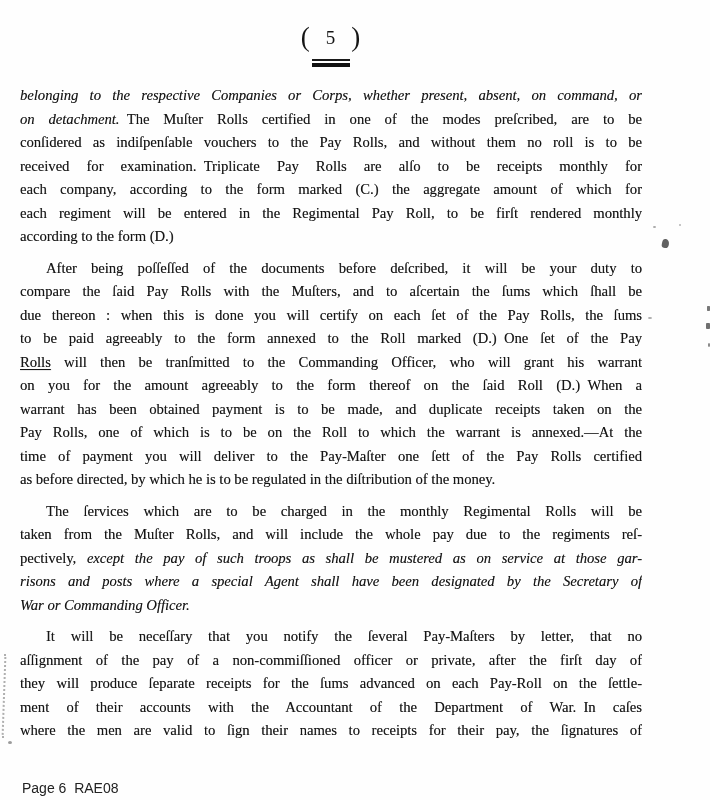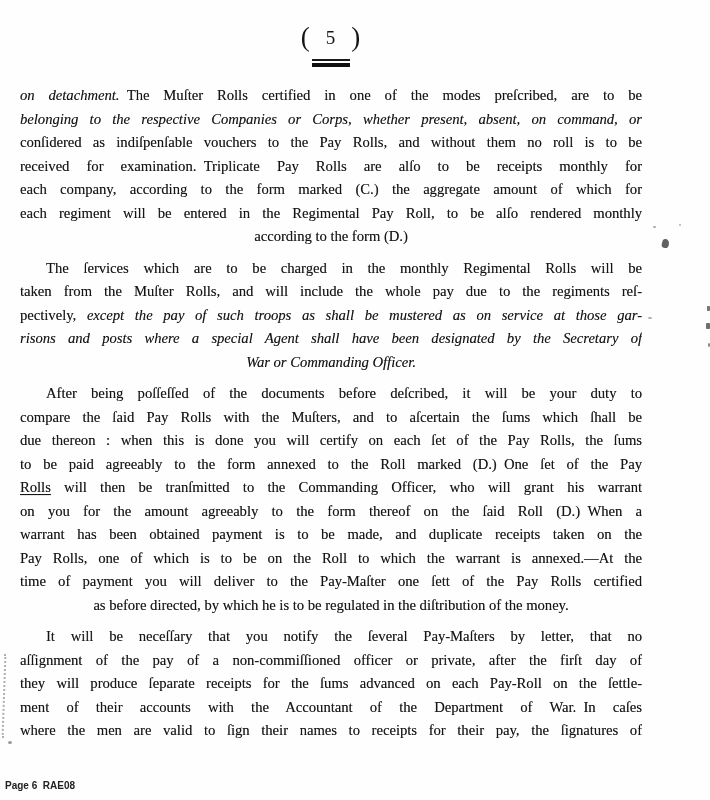--- a/index.html
+++ b/index.html
@@ -18,30 +18,30 @@
   .double-rule{width:38px;margin:6px auto 0;}
   .double-rule .r1{height:2px;background:#1a1a1a;margin-bottom:2px;}
   .double-rule .r2{height:4px;background:#111;}
   
   .textblock{
     position:absolute;top:84px;left:20px;width:622px;
     font-size:14.6px;line-height:23.5px;
     text-shadow:0.2px 0.2px 0.35px rgba(10,10,10,.45);
   }
   .para{margin:0 0 8px 0;}
-  .line{height:23.5px;overflow:hidden;text-align:center;}
+  .line{height:23.5px;overflow:hidden;text-align:left;}
   .line.j{text-align:justify;text-align-last:justify;}
   .line.ind{padding-left:26px;}
   .it{font-style:italic;}
   .ul{text-decoration:underline;text-underline-offset:2px;}
   
   .footer{
-    position:absolute;left:5px;top:780px;
+    position:absolute;left:22px;top:780px;
     font-family:"Liberation Sans","DejaVu Sans",sans-serif;
-    font-weight:bold;font-size:10px;color:#222;white-space:pre;
+    font-weight:normal;font-size:14px;color:#222;white-space:pre;
   }
   
   .speck{position:absolute;background:#666;border-radius:50%;opacity:.75;}
   .sq1{left:662px;top:239px;width:7px;height:9px;background:#3a3a3a;border-radius:45% 60% 50% 40%;opacity:.8;transform:rotate(12deg);}
   .sq2{left:653px;top:226px;width:3px;height:2px;background:#8a8a8a;}
   .sq3{left:679px;top:224px;width:2px;height:2px;background:#9a9a9a;}
   .sq4{left:707px;top:306px;width:3px;height:5px;background:#4a4a4a;border-radius:20%;}
   .sq5{left:706px;top:323px;width:4px;height:6px;background:#3f3f3f;border-radius:20%;}
   .sq6{left:708px;top:343px;width:2px;height:4px;background:#555;}
   .sq7{left:648px;top:317px;width:4px;height:2px;background:#8f8f8f;}
@@ -64,46 +64,46 @@
       <span class="paren">)</span>
     </div>
     <div class="double-rule">
       <div class="r1"></div>
       <div class="r2"></div>
     </div>
   </div>
 
   <main class="textblock">
       <div class="para">
+        <div class="line j"><span class="it">belonging to the respective Companies or Corps, whether present, absent, on command, or</span></div>
         <div class="line j"><span class="it">on detachment.</span><span> The Muſter Rolls certified in one of the modes preſcribed, are to be</span></div>
-        <div class="line j"><span class="it">belonging to the respective Companies or Corps, whether present, absent, on command, or</span></div>
         <div class="line j"><span>conſidered as indiſpenſable vouchers to the Pay Rolls, and without them no roll is to be</span></div>
         <div class="line j"><span>received for examination. Triplicate Pay Rolls are alſo to be receipts monthly for</span></div>
         <div class="line j"><span>each company, according to the form marked (C.) the aggregate amount of which for</span></div>
-        <div class="line j"><span>each regiment will be entered in the Regimental Pay Roll, to be alſo rendered monthly</span></div>
+        <div class="line j"><span>each regiment will be entered in the Regimental Pay Roll, to be firſt rendered monthly</span></div>
         <div class="line"><span>according to the form (D.)</span></div>
-      </div>
-      <div class="para">
-        <div class="line j ind"><span>The ſervices which are to be charged in the monthly Regimental Rolls will be</span></div>
-        <div class="line j"><span>taken from the Muſter Rolls, and will include the whole pay due to the regiments reſ-</span></div>
-        <div class="line j"><span>pectively, </span><span class="it">except the pay of such troops as shall be mustered as on service at those gar-</span></div>
-        <div class="line j"><span class="it">risons and posts where a special Agent shall have been designated by the Secretary of</span></div>
-        <div class="line"><span class="it">War or Commanding Officer.</span></div>
       </div>
       <div class="para">
         <div class="line j ind"><span>After being poſſeſſed of the documents before deſcribed, it will be your duty to</span></div>
         <div class="line j"><span>compare the ſaid Pay Rolls with the Muſters, and to aſcertain the ſums which ſhall be</span></div>
         <div class="line j"><span>due thereon : when this is done you will certify on each ſet of the Pay Rolls, the ſums</span></div>
         <div class="line j"><span>to be paid agreeably to the form annexed to the Roll marked (D.) One ſet of the Pay</span></div>
         <div class="line j"><span class="ul">Rolls</span><span> will then be tranſmitted to the Commanding Officer, who will grant his warrant</span></div>
         <div class="line j"><span>on you for the amount agreeably to the form thereof on the ſaid Roll (D.) When a</span></div>
         <div class="line j"><span>warrant has been obtained payment is to be made, and duplicate receipts taken on the</span></div>
         <div class="line j"><span>Pay Rolls, one of which is to be on the Roll to which the warrant is annexed.—At the</span></div>
         <div class="line j"><span>time of payment you will deliver to the Pay-Maſter one ſett of the Pay Rolls certified</span></div>
         <div class="line"><span>as before directed, by which he is to be regulated in the diſtribution of the money.</span></div>
+      </div>
+      <div class="para">
+        <div class="line j ind"><span>The ſervices which are to be charged in the monthly Regimental Rolls will be</span></div>
+        <div class="line j"><span>taken from the Muſter Rolls, and will include the whole pay due to the regiments reſ-</span></div>
+        <div class="line j"><span>pectively, </span><span class="it">except the pay of such troops as shall be mustered as on service at those gar-</span></div>
+        <div class="line j"><span class="it">risons and posts where a special Agent shall have been designated by the Secretary of</span></div>
+        <div class="line"><span class="it">War or Commanding Officer.</span></div>
       </div>
       <div class="para">
         <div class="line j ind"><span>It will be neceſſary that you notify the ſeveral Pay-Maſters by letter, that no</span></div>
         <div class="line j"><span>aſſignment of the pay of a non-commiſſioned officer or private, after the firſt day of</span></div>
         <div class="line j"><span>they will produce ſeparate receipts for the ſums advanced on each Pay-Roll on the ſettle-</span></div>
         <div class="line j"><span>ment of their accounts with the Accountant of the Department of War. In caſes</span></div>
         <div class="line j"><span>where the men are valid to ſign their names to receipts for their pay, the ſignatures of</span></div>
       </div>
     </main>
 

